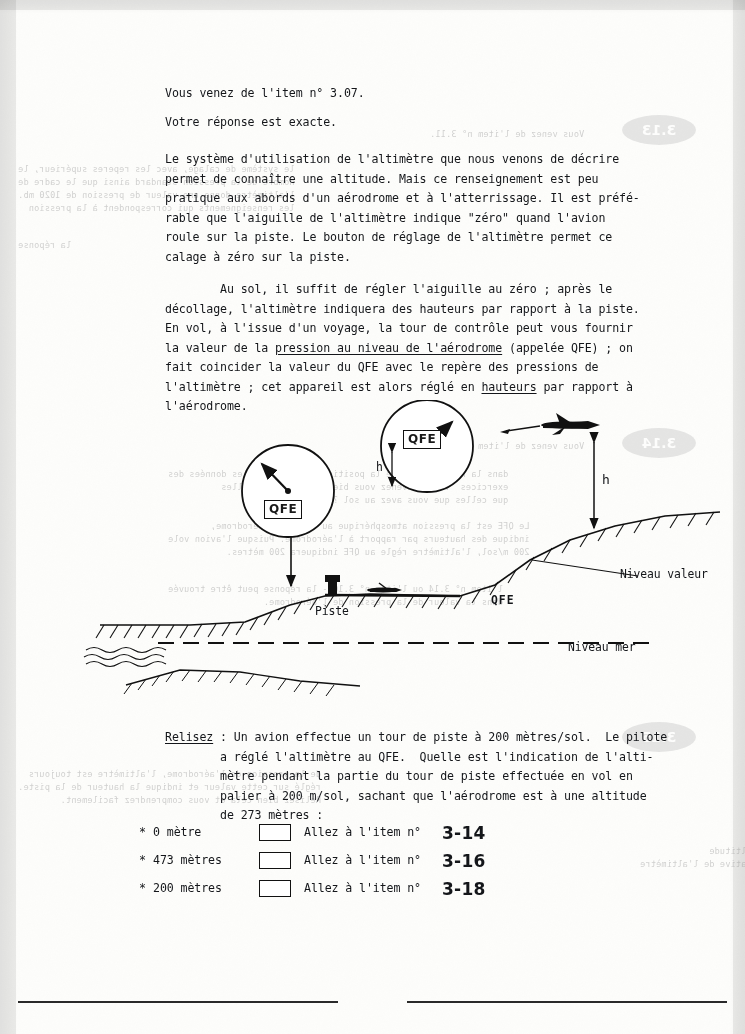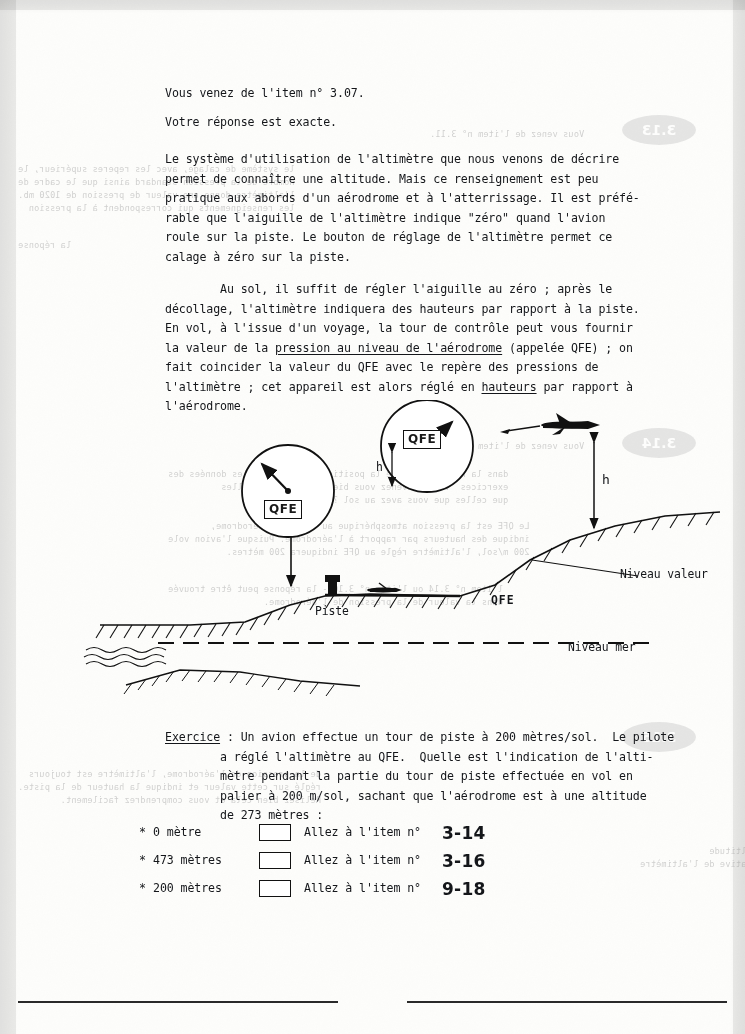--- a/index.html
+++ b/index.html
@@ -402,21 +402,21 @@
     <div class="qfe-box" style="left:224px; top:100px;">QFE</div>
     <div class="qfe-box" style="left:363px; top:30px;">QFE</div>
     <div class="fig-label" style="left:336px; top:60px;">h</div>
     <div class="fig-label" style="left:562px; top:72px; font-size:13px;">h</div>
     <div class="fig-label" style="left:451px; top:193px; font-weight:bold; letter-spacing:1px;">QFE</div>
     <div class="fig-label" style="left:275px; top:204px;">Piste</div>
     <div class="fig-label" style="left:580px; top:167px;">Niveau valeur</div>
     <div class="fig-label" style="left:528px; top:192px;margin-top:48px;">Niveau mer</div>
   </div>
 
-  <div class="ex"><u>Exercice</u><span> : Un avion effectue un tour de piste à 200 mètres/sol.  Le pilote
+  <div class="ex"><u>Relisez</u><span> : Un avion effectue un tour de piste à 200 mètres/sol.  Le pilote
         a réglé l'altimètre au QFE.  Quelle est l'indication de l'alti-
         mètre pendant la partie du tour de piste effectuée en vol en
         palier à 200 m/sol, sachant que l'aérodrome est à une altitude
         de 273 mètres :</span></div>
 
   <div class="choices">
 
     <div class="choice-row">
       <span class="star">*</span>
       <span class="amount">0 mètre</span>
@@ -431,21 +431,21 @@
       <span class="tickbox"></span>
       <span class="goto">Allez à l'item n°</span>
       <span class="item-no">3-16</span>
     </div>
 
     <div class="choice-row">
       <span class="star">*</span>
       <span class="amount">200 mètres</span>
       <span class="tickbox"></span>
       <span class="goto">Allez à l'item n°</span>
-      <span class="item-no">9-18</span>
+      <span class="item-no">3-18</span>
     </div>
 
   </div>
 
 
   <div class="footer-rule left"></div>
   <div class="footer-rule right"></div>
 
 </div>
 

